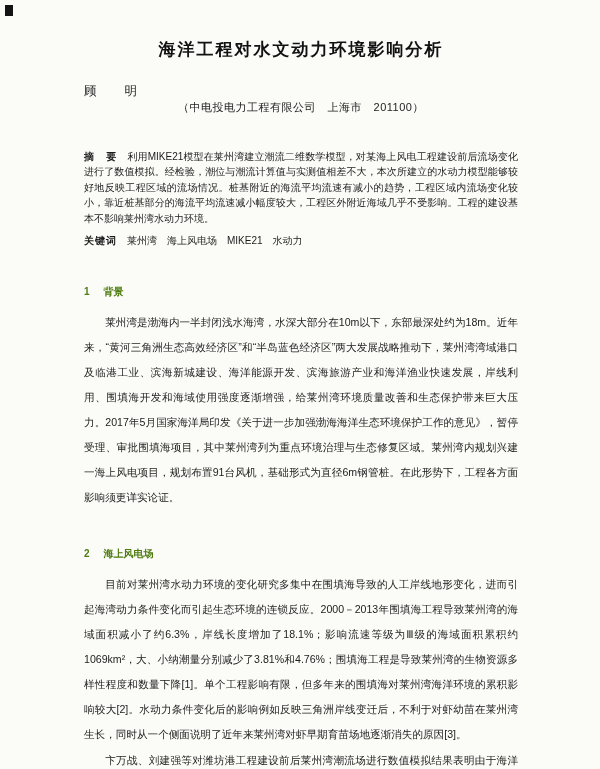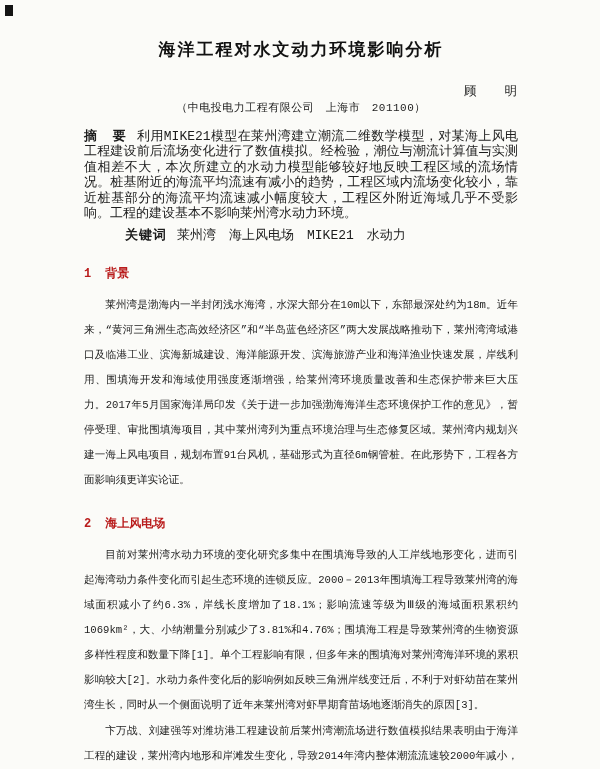--- a/index.html
+++ b/index.html
@@ -4,70 +4,69 @@
 <style>
   * { margin:0; padding:0; box-sizing:border-box; }
   html, body { background:#f4f3f0; }
   .page {
     position:relative;
     width:600px;
     height:769px;
     margin:0 auto;
     background:#fbfbf8;
     color:#1c1c1c;
-    font-family:Liberation Mono, monospace;
+    font-family:Liberation Sans, sans-serif;
     padding:26px 82px 0 84px;
     overflow:hidden;
   }
   .corner-mark {
     position:absolute; left:5px; top:5px;
     width:8px; height:11px; background:#141414;
   }
   .title {
     text-align:center;
     font-size:17px;
     font-weight:bold;
     letter-spacing:2px;
     margin-top:12px;
     color:#111;
   }
   .author {
-    text-align:right;
+    text-align:left;
     font-size:12.5px;
     margin-top:22px;
     letter-spacing:1px;
   }
   .affiliation {
     text-align:center;
     font-size:11px;
     letter-spacing:0.5px;
   }
   .abstract {
-    font-size:13px;
+    font-size:10px;
     line-height:15.4px;
     text-align:justify;
-    margin-top:14px;
+    margin-top:34px;
   }
   .abstract .label, .keywords .label {
     font-weight:bold;
     margin-right:10px;
     letter-spacing:1px;
   }
   .keywords {
-    font-size:13px;
+    font-size:10px;
     line-height:15px;
     margin-top:7px;
-    margin-left:41px;
   }
   .section {
-    font-size:12px;
+    font-size:10px;
     font-weight:bold;
-    margin-top:22px;
+    margin-top:37px;
     margin-bottom:11px;
-    color:#b91c1c;
+    color:#4d7c0f;
   }
   .section .num { margin-right:14px; }
   .body-p {
     font-size:10.6px;
     line-height:25px;
     text-align:justify;
     text-indent:2em;
     margin-bottom:1px;
   }
 </style>

